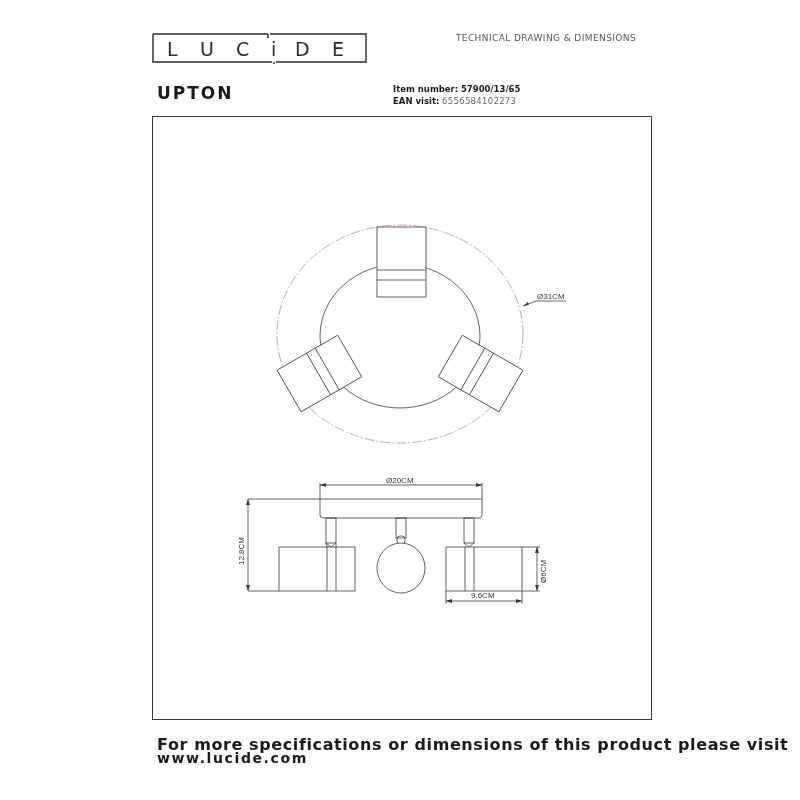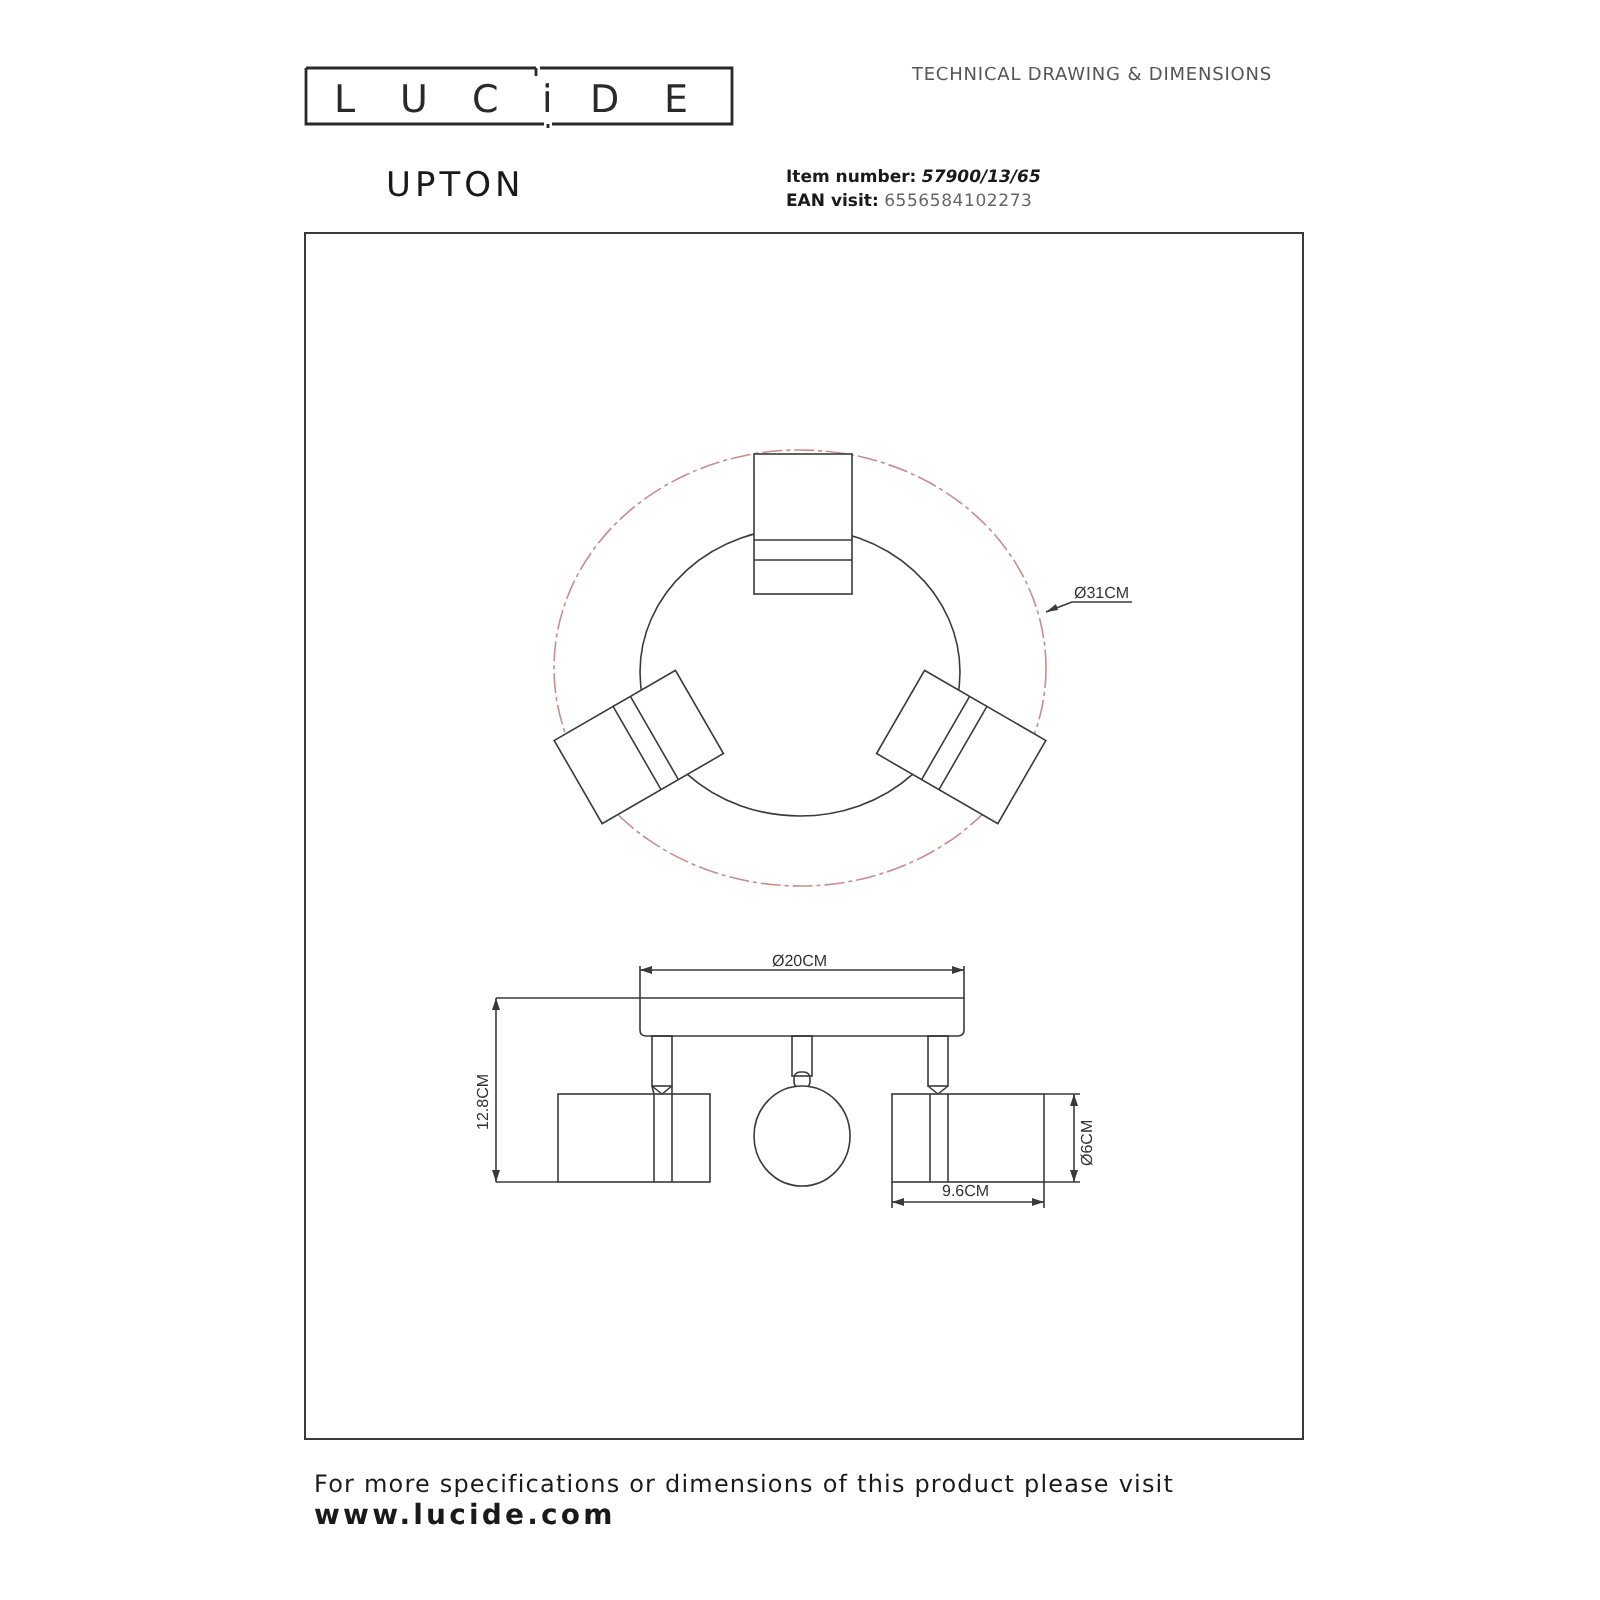--- a/index.html
+++ b/index.html
@@ -31,34 +31,33 @@
       text-align: center;
       font-size: 9px;
       letter-spacing: 0.4px;
       color: #555555;
     }
     .product-name {
       position: absolute;
       left: 157px;
       top: 83px;
       font-size: 17px;
-      font-weight: normal;
+      font-weight: bold;
       letter-spacing: 2px;
       color: #1a1a1a;
-      margin-left: 36px;
     }
     .meta {
       position: absolute;
       left: 393px;
       top: 83px;
       font-size: 8.5px;
       line-height: 12px;
     }
     .meta .lbl { font-weight: bold; color: #1a1a1a; margin-top: 25px; }
-    .meta .val-bold { font-weight: bold; color: #1a1a1a; font-style: italic; }
+    .meta .val-bold { font-weight: bold; color: #1a1a1a; }
     .meta .val { color: #666666; letter-spacing: 0.3px; }
     .frame {
       position: absolute;
       left: 152px;
       top: 116px;
       width: 500px;
       height: 604px;
       border: 1.5px solid #3a3a3a;
       box-sizing: border-box;
     }
@@ -72,22 +71,22 @@
     }
     .dim-text {
       font-family: "Liberation Sans", sans-serif;
       font-size: 8px;
       fill: #333333;
     }
     .footer-line {
       position: absolute;
       left: 157px;
       top: 735px;
-      font-size: 12px;
-      font-weight: normal;
+      font-size: 16px;
+      font-weight: bold;
       letter-spacing: 0.6px;
       color: #1a1a1a;
     }
     .footer-url {
       position: absolute;
       left: 157px;
       top: 750px;
       font-size: 14px;
       font-weight: bold;
       letter-spacing: 1.6px;

